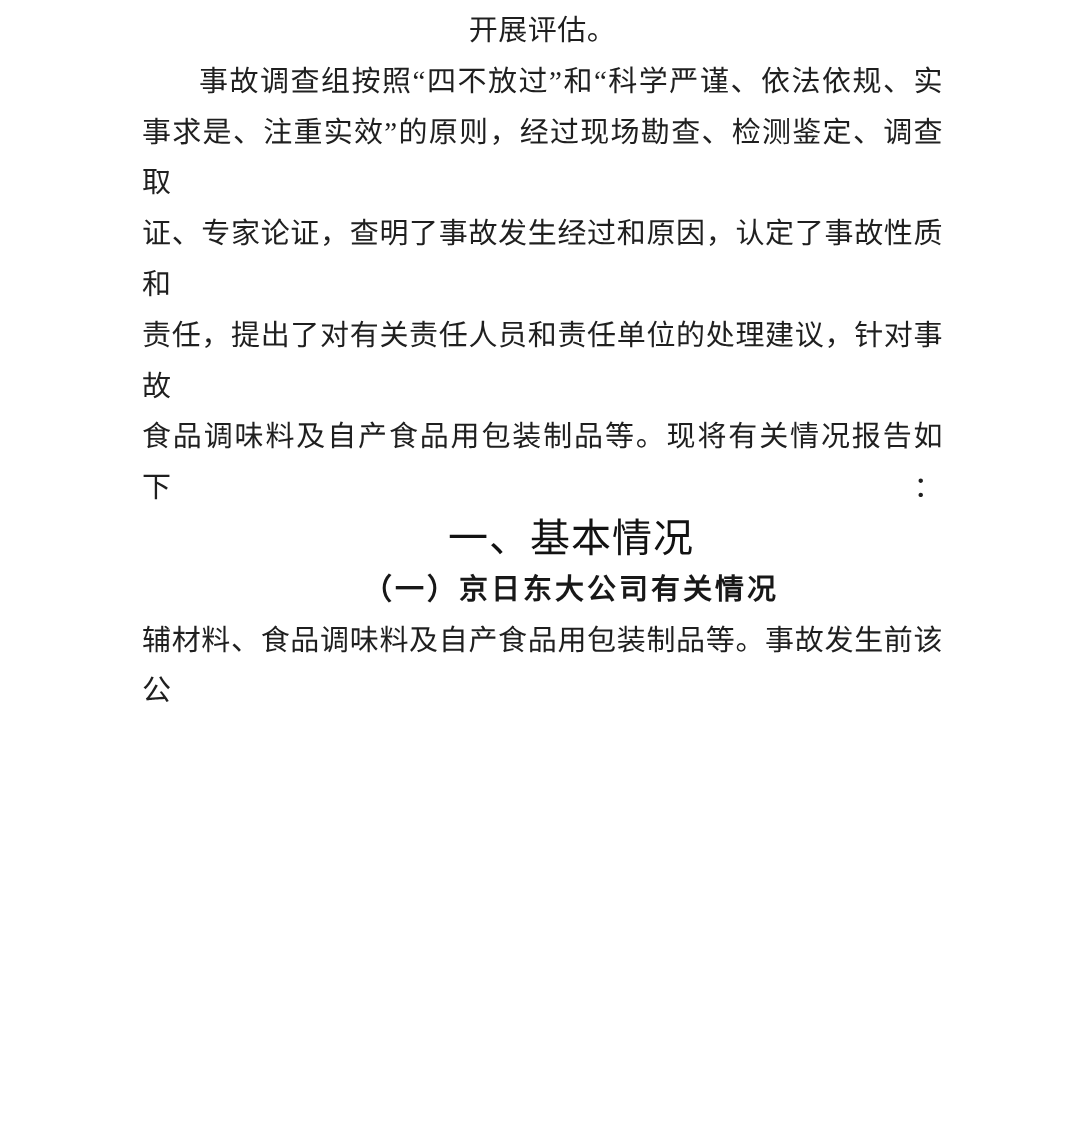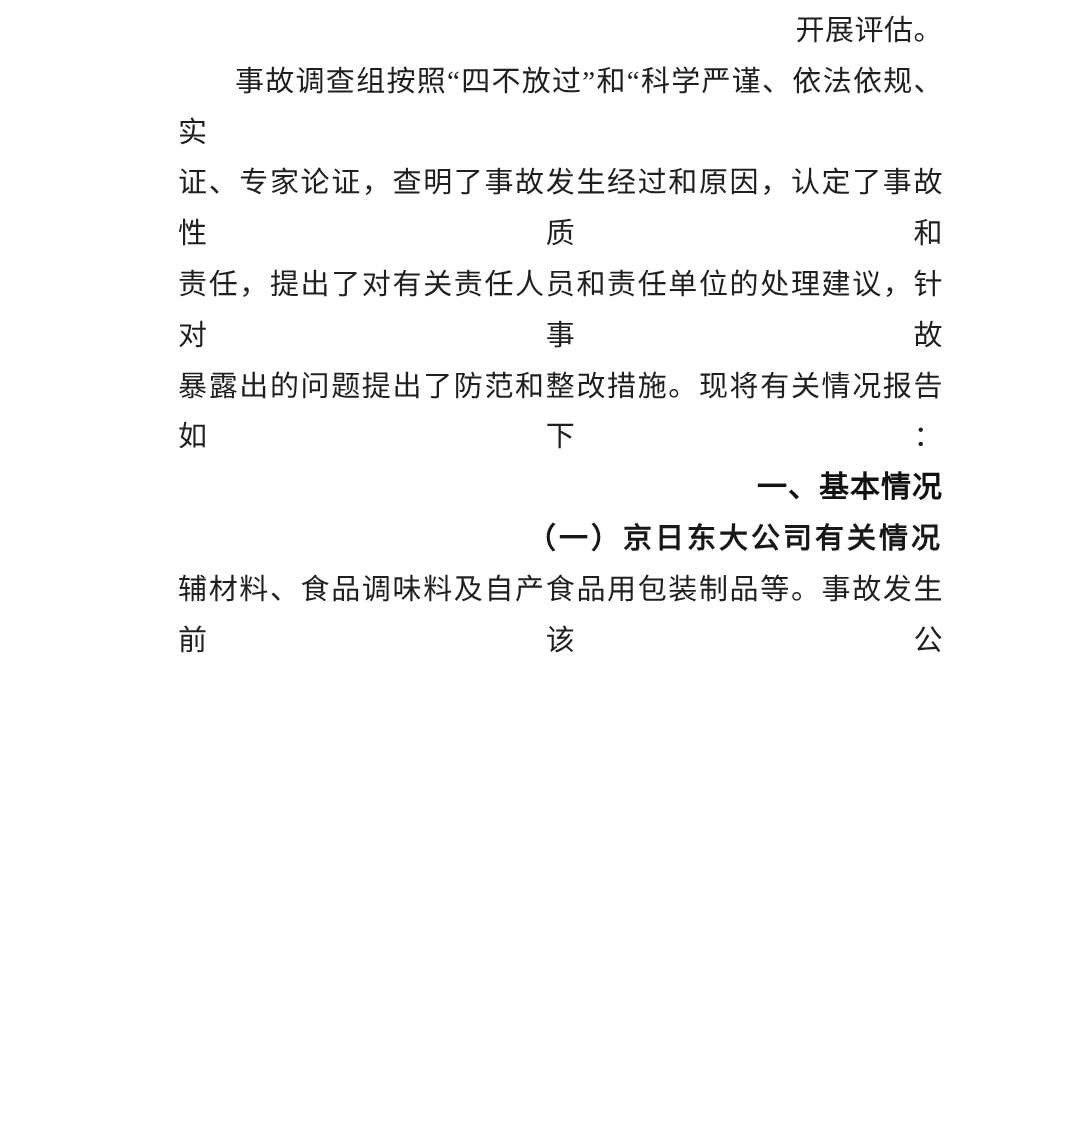--- a/index.html
+++ b/index.html
@@ -19,56 +19,56 @@
   .text-block {
     position: absolute;
     left: 142px;
     top: 5px;
     width: 801px;
   }
   .line {
     font-size: 29px;
     line-height: 50.8px;
     letter-spacing: 0.5px;
-    text-align: right;
+    text-align: center;
     white-space: normal;
   }
   
   .full {
     text-align: justify;
     text-align-last: justify;
-    margin-left: 36px;
   }
   
   .indent {
     text-indent: 57px;
   }
   
   .h1 {
     font-family: "Liberation Sans", "DejaVu Sans", sans-serif;
-    font-weight: 700;
-    font-size: 30px;
+    font-weight: 400;
+    font-size: 40px;
     color: #121212;
     letter-spacing: 1px;
   }
   
   .h2 {
     letter-spacing: 3px;
     color: #181818;
     font-weight: bold;
   }
 </style>
 </head>
 <body>
 
 <div class="page">
   <div class="text-block">
     <div class="line">开展评估。</div>
     <div class="line indent full">事故调查组按照“四不放过”和“科学严谨、依法依规、实</div>
+    <div class="line full">事求是、注重实效”的原则，经过现场勘查、检测鉴定、调查取</div>
     <div class="line full">证、专家论证，查明了事故发生经过和原因，认定了事故性质和</div>
     <div class="line full">责任，提出了对有关责任人员和责任单位的处理建议，针对事故</div>
-    <div class="line full">暴露出的问题提出了防范和整改措施。现将有关情况报告如下：</div>
+    <div class="line full">食品调味料及自产食品用包装制品等。现将有关情况报告如下：</div>
     <div class="line indent h1">一、基本情况</div>
     <div class="line indent h2">（一）京日东大公司有关情况</div>
     <div class="line full">辅材料、食品调味料及自产食品用包装制品等。事故发生前该公</div>
 
   </div>
 </div>
 
 </body></html>

